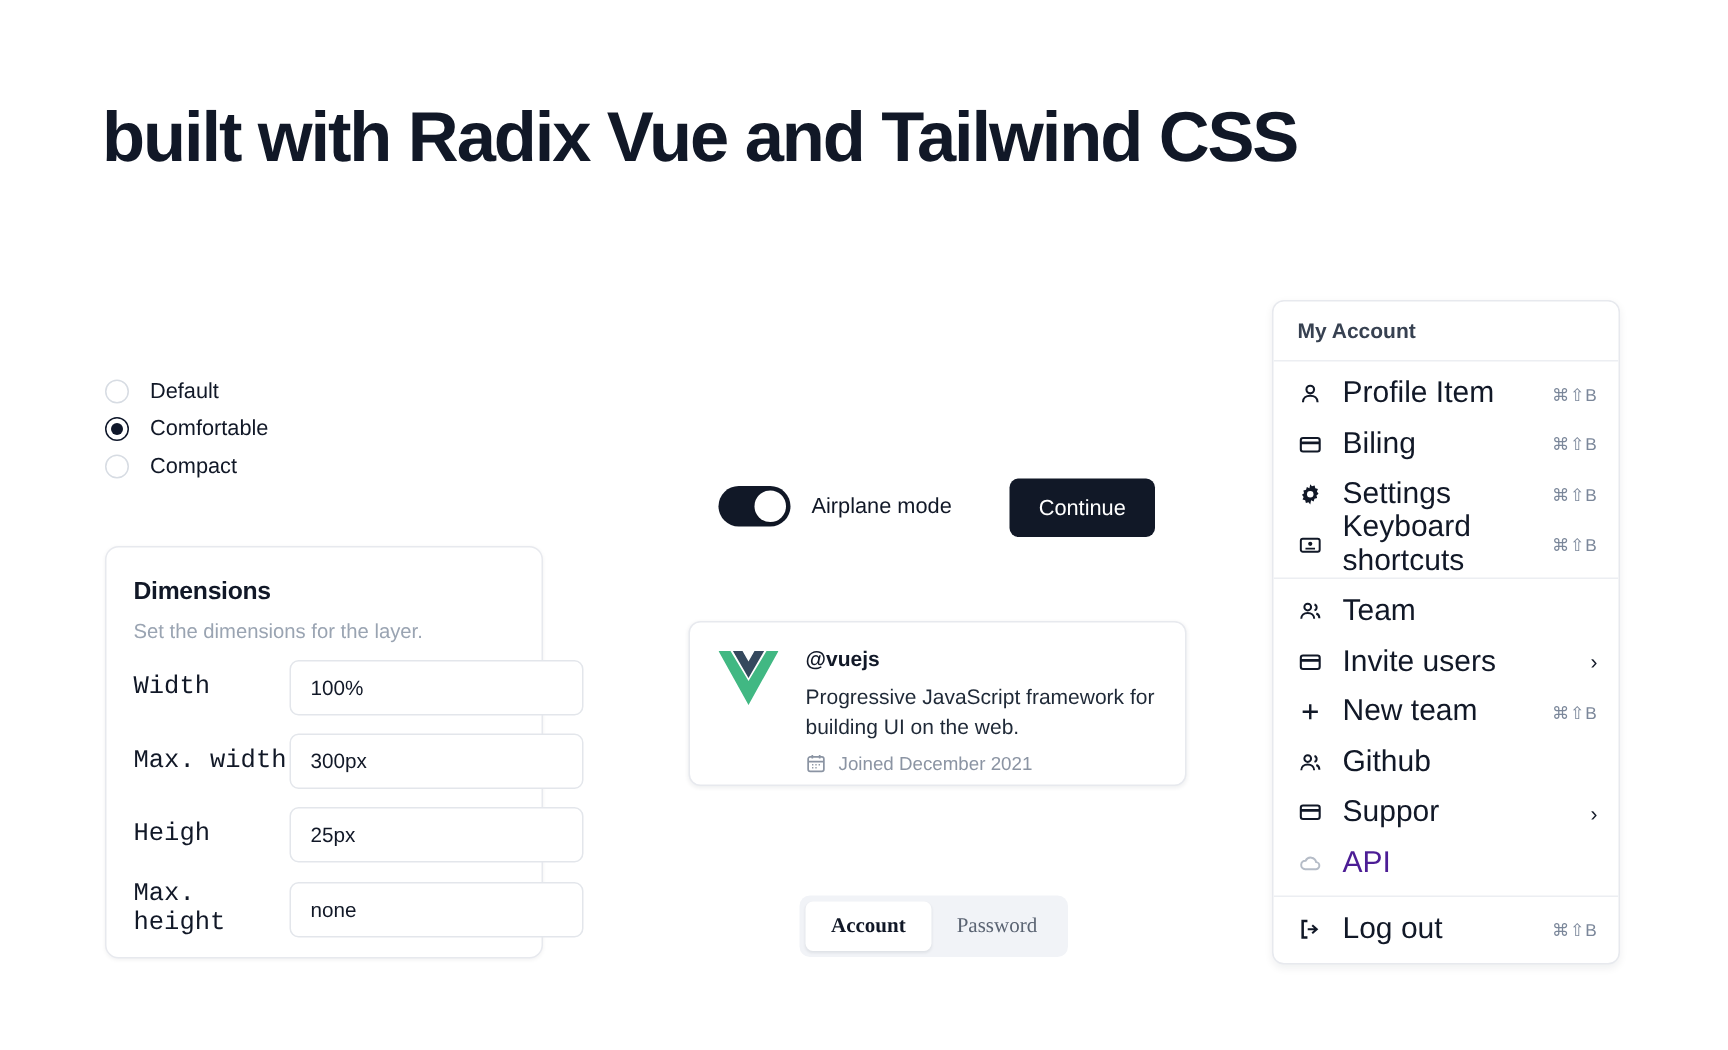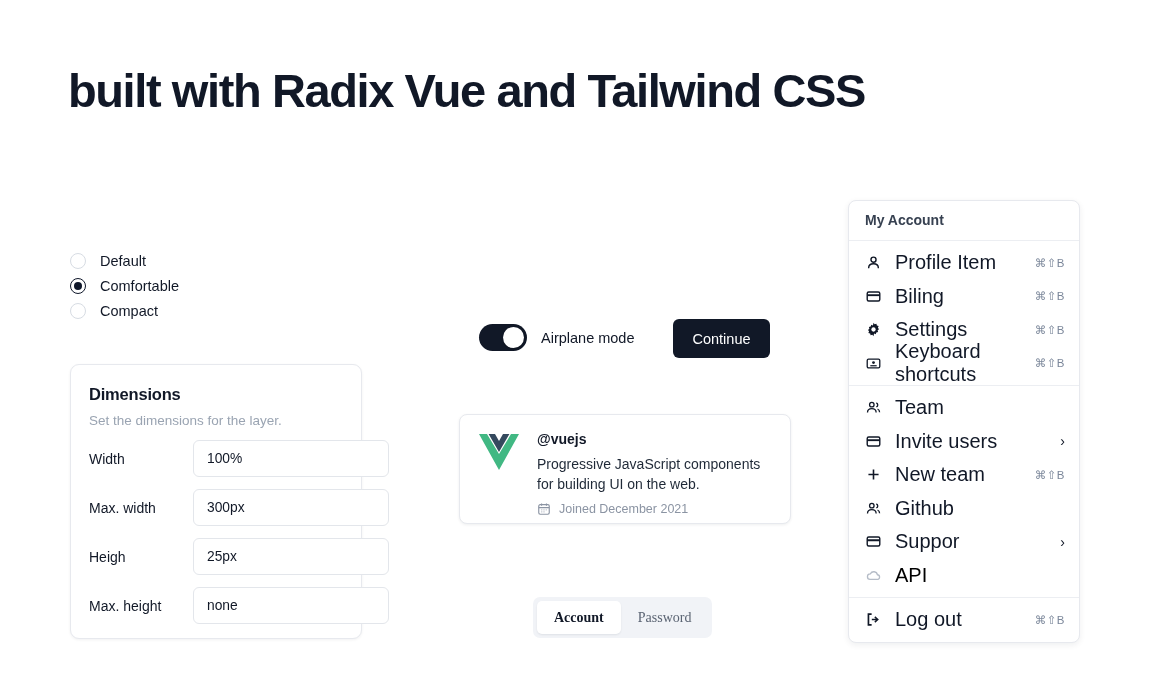--- a/index.html
+++ b/index.html
@@ -40,21 +40,21 @@
   .dim-card {
     position: absolute; left: 70px; top: 364px;
     width: 292px; height: 275px;
     background: #fff; border: 1px solid #e7e9ee; border-radius: 9px;
     box-shadow: 0 1px 3px rgba(16,24,40,.06);
     padding: 20px 18px 0 18px;
   }
   .dim-title { font-size: 16.5px; font-weight: bold; color: #111827; letter-spacing: -.2px; }
   .dim-sub { font-size: 13.5px; color: #9aa4b2; margin-top: 9px; }
   .dim-row { display: flex; align-items: center; margin-top: 12px; }
-  .dim-label { width: 104px; font-size: 14px; color: #111827; flex: 0 0 auto; }
+  .dim-label { width: 104px; font-size: 17px; color: #111827; flex: 0 0 auto; font-family: Liberation Mono, monospace; }
   .dim-input {
     width: 196px; height: 37px; border: 1px solid #e3e6eb; border-radius: 6px;
     background: #fff; font-family: "Liberation Sans", sans-serif;
     font-size: 13.8px; color: #111827; padding: 0 13px;
     outline: none;
   }
 
   
   .switch-wrap { position: absolute; left: 479px; top: 324px; display: flex; align-items: center; }
   .switch {
@@ -116,21 +116,21 @@
   .menu-header { padding: 11px 16px 12px 16px; font-size: 14px; font-weight: bold; color: #374151; }
   .menu-sep { height: 1px; background: #eceef2; }
   .menu-section { padding: 5px 0; }
   .menu-item {
     display: flex; align-items: center; height: 33.5px;
     padding: 0 14px 0 16px; cursor: pointer;
   }
   .menu-item.disabled { cursor: default; }
   .mi-icon { width: 16px; height: 16px; flex: 0 0 auto; display: flex; align-items: center; justify-content: center; }
   .mi-label { margin-left: 14px; font-size: 20px; color: #111827; flex: 1 1 auto; }
-  .menu-item.disabled .mi-label { color: #000000; }
+  .menu-item.disabled .mi-label { color: #4c1d95; }
   .mi-short { font-size: 11.5px; color: #7b879a; letter-spacing: .5px; }
   .mi-chevron { color: #111827; font-size: 14px; line-height: 1; }
   svg { display: block; }
 </style>
 </head>
 <body>
 
 <div class="page">
 
   <h1 class="headline">
@@ -185,21 +185,21 @@
 
   <div class="hover-card">
     <span class="vue-logo">
       <svg viewBox="0 0 40 37" width="40" height="37">
         <polygon points="0,0 8,0 20,20 32,0 40,0 20,36" fill="#41b883"></polygon>
         <polygon points="9.6,0 16,0 20,7 24,0 30.4,0 20,18" fill="#35495e"></polygon>
       </svg>
     </span>
     <div class="hc-body">
       <div class="hc-handle">@vuejs</div>
-      <div class="hc-desc">Progressive JavaScript components for building UI on the web.</div>
+      <div class="hc-desc">Progressive JavaScript framework for building UI on the web.</div>
       <div class="hc-joined">
         <span>
           <svg viewBox="0 0 16 16" width="14" height="14" fill="none" stroke="#8b94a3" stroke-width="1.3">
             <rect x="2" y="3" width="12" height="11" rx="1.6"></rect>
             <path d="M2 6.5h12M5.2 1.6v2.6M10.8 1.6v2.6"></path>
             <path d="M5 9h1M7.5 9h1M10 9h1M5 11.3h1M7.5 11.3h1" stroke-width="1.1"></path>
           </svg>
         </span>
         <span class="hc-joined-text">Joined December 2021</span>
       </div>

